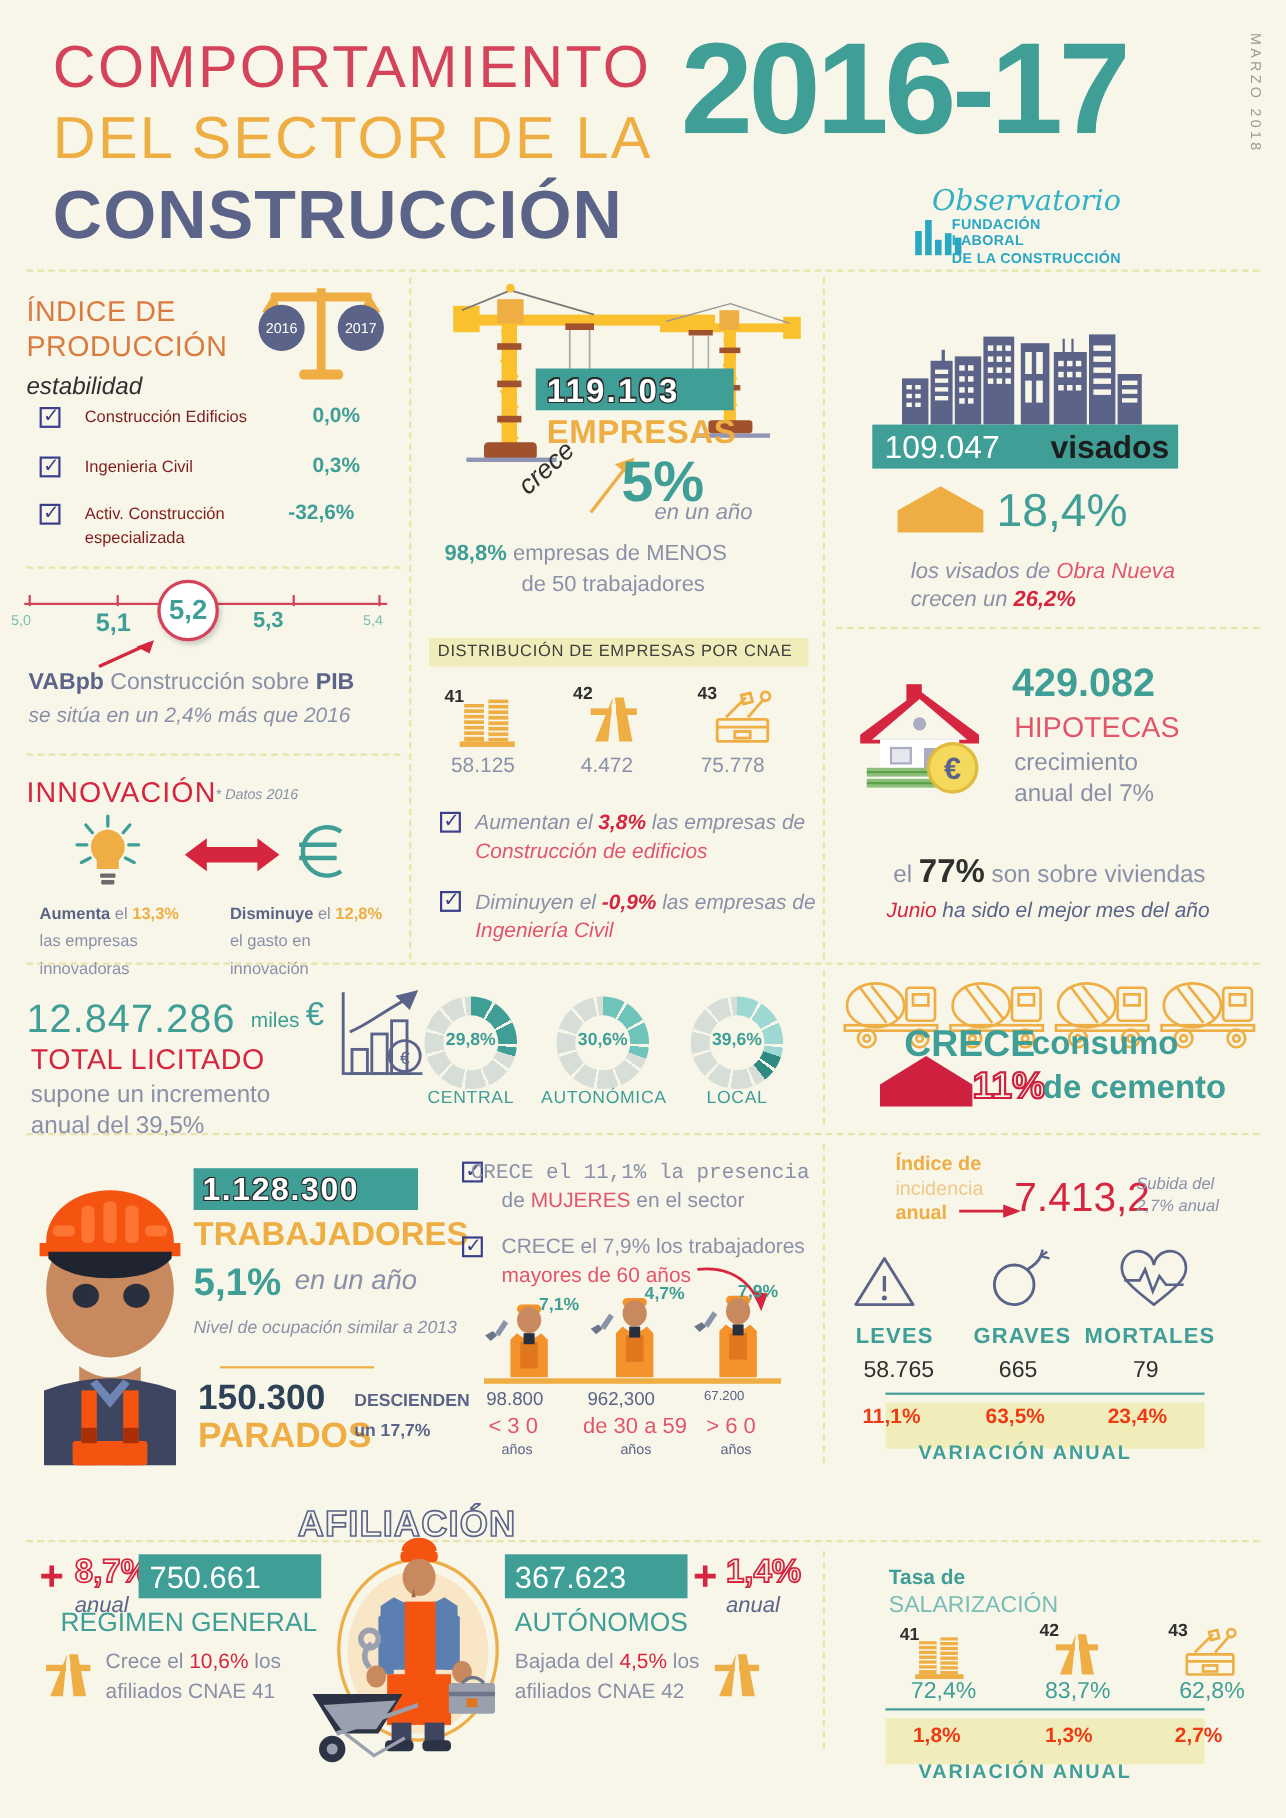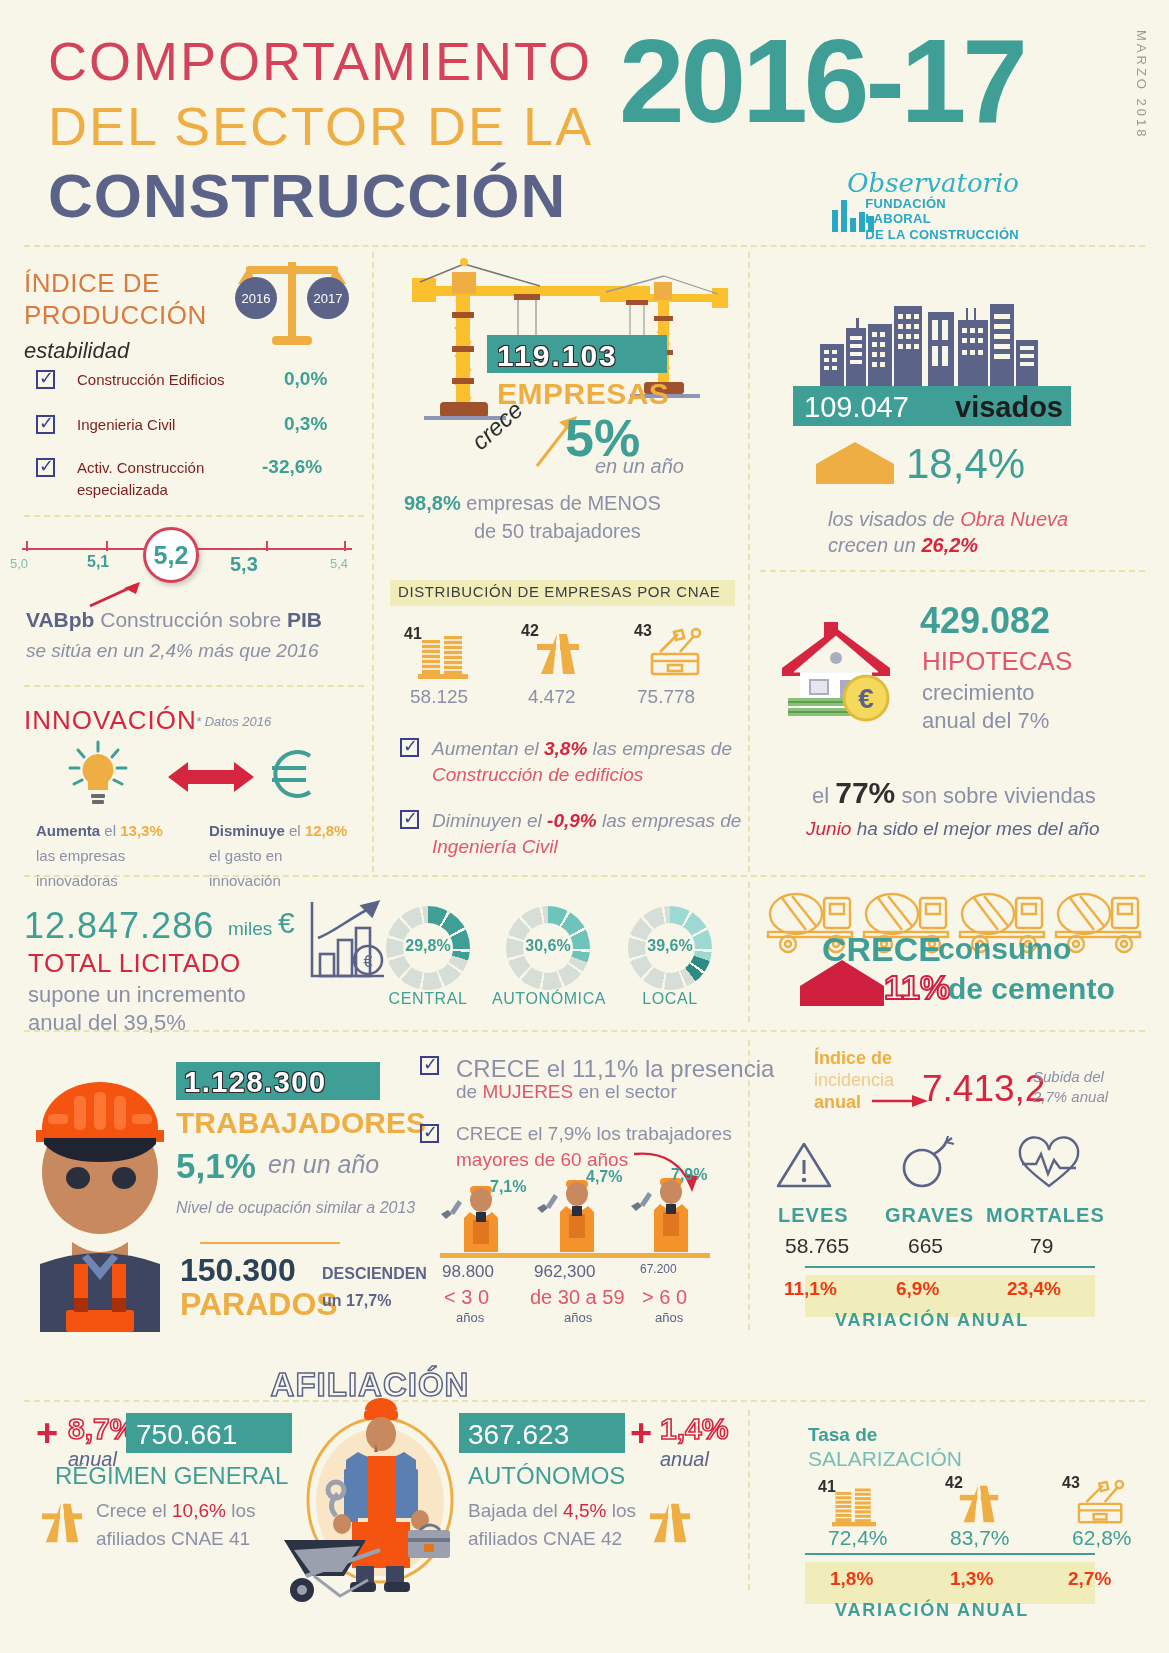--- a/index.html
+++ b/index.html
@@ -170,21 +170,21 @@
   <div class="t ip-row-lab" style="left:77px;top:481px;">especializada</div>
   <div class="t ip-row-val" style="left:262px;top:456px;">-32,6%</div>
 
   <div class="abs scale-line"></div>
   <div class="abs tick" style="left:26px;"></div>
   <div class="abs tick" style="left:106px;"></div>
   <div class="abs tick" style="left:186px;"></div>
   <div class="abs tick" style="left:266px;"></div>
   <div class="abs tick" style="left:344px;"></div>
   <div class="t scale-lab teal" style="left:10px;font-size:13px;opacity:.65;">5,0</div>
-  <div class="t scale-lab teal b" style="left:87px;font-size:16px;top:553px;">5,1</div>
+  <div class="t scale-lab teal b" style="left:87px;font-size:23px;top:553px;">5,1</div>
   <div class="abs circ52">5,2</div>
   <div class="t scale-lab teal b" style="left:230px;font-size:20px;top:553px;">5,3</div>
   <div class="t scale-lab teal" style="left:330px;font-size:13px;opacity:.65;">5,4</div>
   <svg class="abs arrow-red" viewBox="0 0 60 28">
     <path d="M2 26 L48 5" stroke="#d5253f" stroke-width="3" fill="none"></path>
     <path d="M52 2 L36 8 L48 14 Z" fill="#d5253f"></path>
   </svg>
   <div class="t" style="left:26px;top:608px;font-size:21px;">
     <span class="navy b">VABpb</span><span class="grey"> Construcción sobre </span><span class="navy b">PIB</span>
   </div>
@@ -598,21 +598,21 @@
   <div class="t teal b" style="left:176px;top:1146px;font-size:35px;">5,1%</div>
   <div class="t grey it" style="left:268px;top:1150px;font-size:25px;">en un año</div>
   <div class="t grey it" style="left:176px;top:1199px;font-size:16px;">Nivel de ocupación similar a 2013</div>
   <div class="abs tb-rule"></div>
   <div class="t b" style="left:180px;top:1252px;font-size:32px;color:#2d4256;">150.300</div>
   <div class="t orange b" style="left:180px;top:1286px;font-size:32px;">PARADOS</div>
   <div class="t navy b" style="left:322px;top:1265px;font-size:16px;">DESCIENDEN</div>
   <div class="t navy b" style="left:322px;top:1292px;font-size:16px;">un  17,7%</div>
 
   <div class="abs chk" style="left:420px;top:1056px;"></div>
-  <div class="t grey" style="left:456px;top:1055px;font-size:24px;">CRECE el 11,1% la presencia</div>
+  <div class="t grey" style="left:428px;top:1055px;font-size:19px;font-family:Liberation Mono, monospace;">CRECE el 11,1% la presencia</div>
   <div class="t" style="left:456px;top:1081px;font-size:19px;">
     <span class="grey">de </span><span class="pink">MUJERES</span><span class="grey"> en el sector</span>
   </div>
   <div class="abs chk" style="left:420px;top:1124px;"></div>
   <div class="t grey" style="left:456px;top:1123px;font-size:19px;">CRECE el 7,9% los trabajadores</div>
   <div class="t pink" style="left:456px;top:1149px;font-size:19px;">mayores de 60 años</div>
   <svg class="abs" style="left:632px;top:1148px;" width="72" height="52" viewBox="0 0 72 52">
     <path d="M2 6 q40 -4 56 30" stroke="#d5253f" stroke-width="2.4" fill="none"></path>
     <path d="M60 44 L52 26 L66 28 Z" fill="#d5253f"></path>
   </svg>
@@ -692,21 +692,21 @@
 
   <div class="t teal b" style="left:778px;top:1204px;font-size:20px;letter-spacing:1px;">LEVES</div>
   <div class="t teal b" style="left:885px;top:1204px;font-size:20px;letter-spacing:1px;">GRAVES</div>
   <div class="t teal b" style="left:986px;top:1204px;font-size:20px;letter-spacing:1px;">MORTALES</div>
   <div class="t dk" style="left:785px;top:1234px;font-size:21px;">58.765</div>
   <div class="t dk" style="left:908px;top:1234px;font-size:21px;">665</div>
   <div class="t dk" style="left:1030px;top:1234px;font-size:21px;">79</div>
   <div class="abs acc-rule"></div>
   <div class="abs acc-varband"></div>
   <div class="t b" style="left:784px;top:1278px;font-size:19px;color:#ee3a14;">11,1%</div>
-  <div class="t b" style="left:896px;top:1278px;font-size:19px;color:#ee3a14;">6,9%</div>
+  <div class="t b" style="left:896px;top:1278px;font-size:19px;color:#ee3a14;">63,5%</div>
   <div class="t b" style="left:1007px;top:1278px;font-size:19px;color:#ee3a14;">23,4%</div>
   <div class="t teal b" style="left:835px;top:1310px;font-size:18px;letter-spacing:1.8px;">VARIACIÓN ANUAL</div>
 
   <div class="t teal b" style="left:808px;top:1424px;font-size:19px;">Tasa de</div>
   <div class="t" style="left:808px;top:1447px;font-size:21px;color:#78bdb6;">SALARIZACIÓN</div>
 
   <div class="t dk b" style="left:818px;top:1478px;font-size:16px;">41</div>
   <svg class="abs" style="left:832px;top:1486px;" width="44" height="42" viewBox="0 0 50 46">
     <g fill="#eeae43">
         <rect x="4" y="6" width="18" height="34"></rect>

